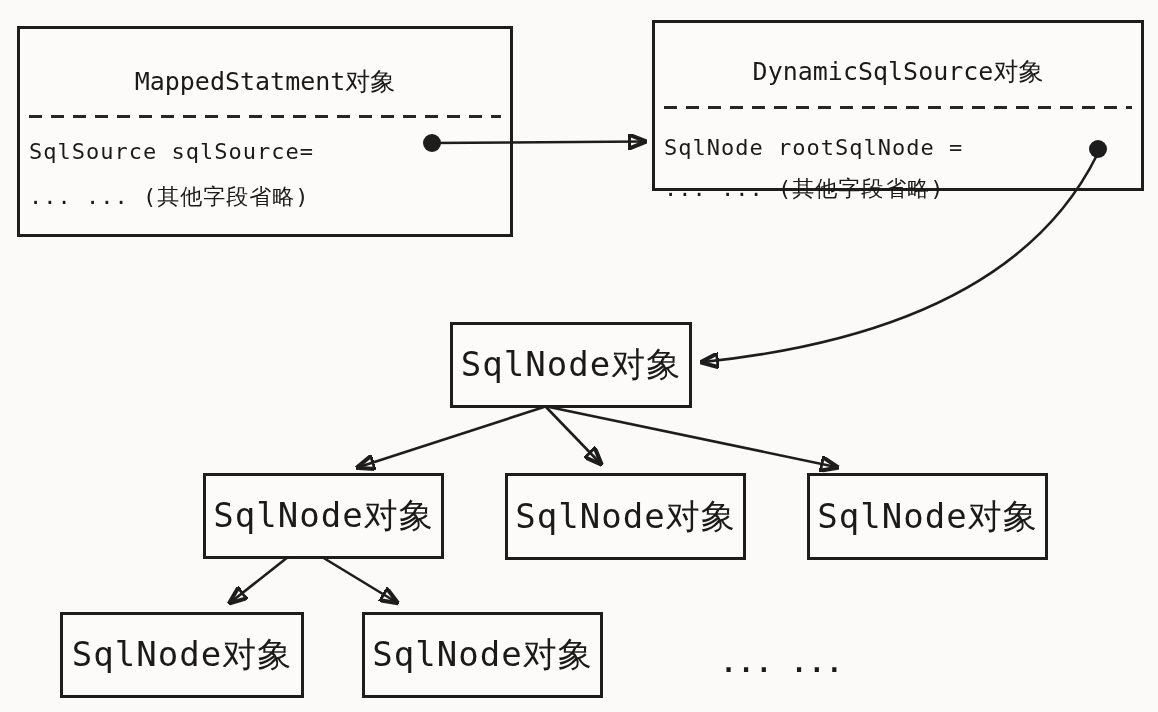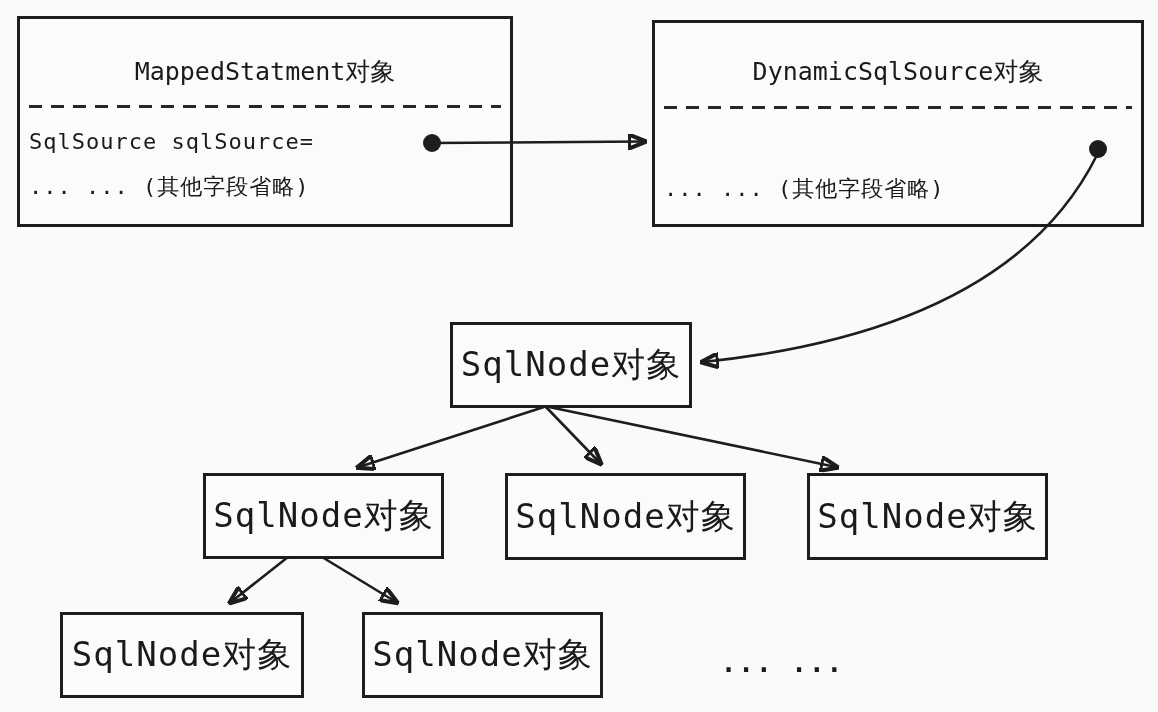--- a/index.html
+++ b/index.html
@@ -72,30 +72,31 @@
     stroke-width: 2.6;
     fill: none;
   }
   #wires circle { fill: #1d1d1d; stroke: none; }
 </style>
 </head>
 <body>
 
 <div id="canvas">
 
-  <div class="box obj-box" style="left:17px; top:16px; width:496px; height:211px;">
+  <div class="box obj-box" style="left:17px; top:26px; width:496px; height:211px;">
     <div class="title" style="top:36px;">MappedStatment对象</div>
     <div class="divider" style="top:86px;"></div>
     <div class="field-line" style="top:110px;">SqlSource sqlSource=</div>
     <div class="ellipsis-line" style="top:153px;">... ... (其他字段省略)</div>
   </div>
 
-  <div class="box obj-box" style="left:652px; top:20px; width:492px; height:207px;">
+  <div class="box obj-box" style="left:652px; top:20px; width:492px; height:171px;">
     <div class="title" style="top:32px;">DynamicSqlSource对象</div>
     <div class="divider" style="top:83px;"></div>
+    <div class="field-line" style="top:112px;">SqlNode rootSqlNode =</div>
     <div class="ellipsis-line" style="top:151px;">... ... (其他字段省略)</div>
   </div>
 
   <div class="box node-box" style="left:450px; top:322px; width:242px; height:86px;">
     <span>SqlNode对象</span>
   </div>
 
   <div class="box node-box" style="left:203px; top:473px; width:241px; height:86px;">
     <span>SqlNode对象</span>
   </div>

